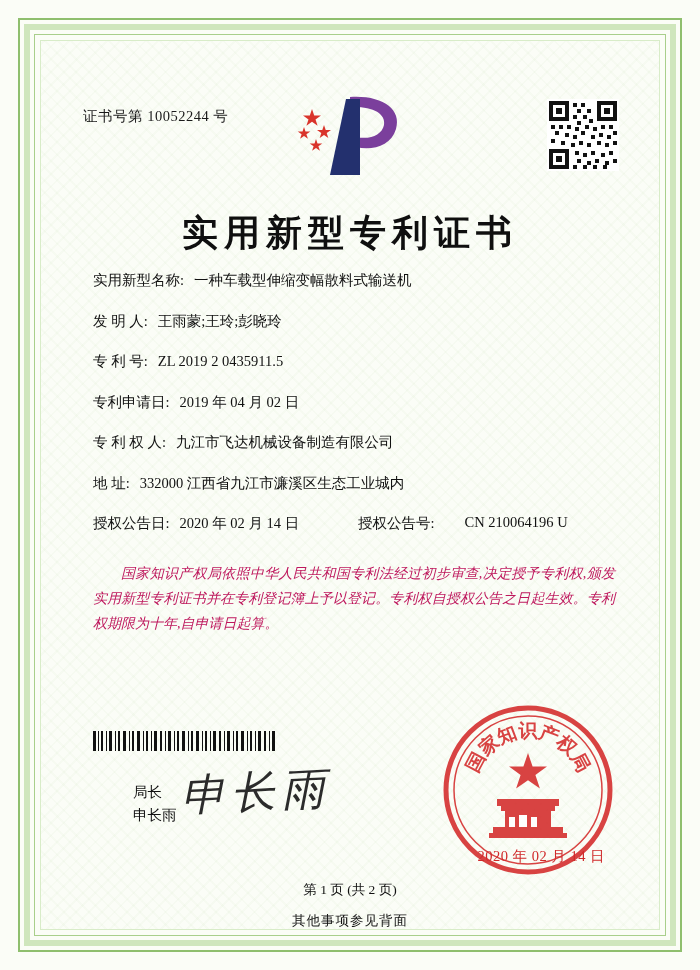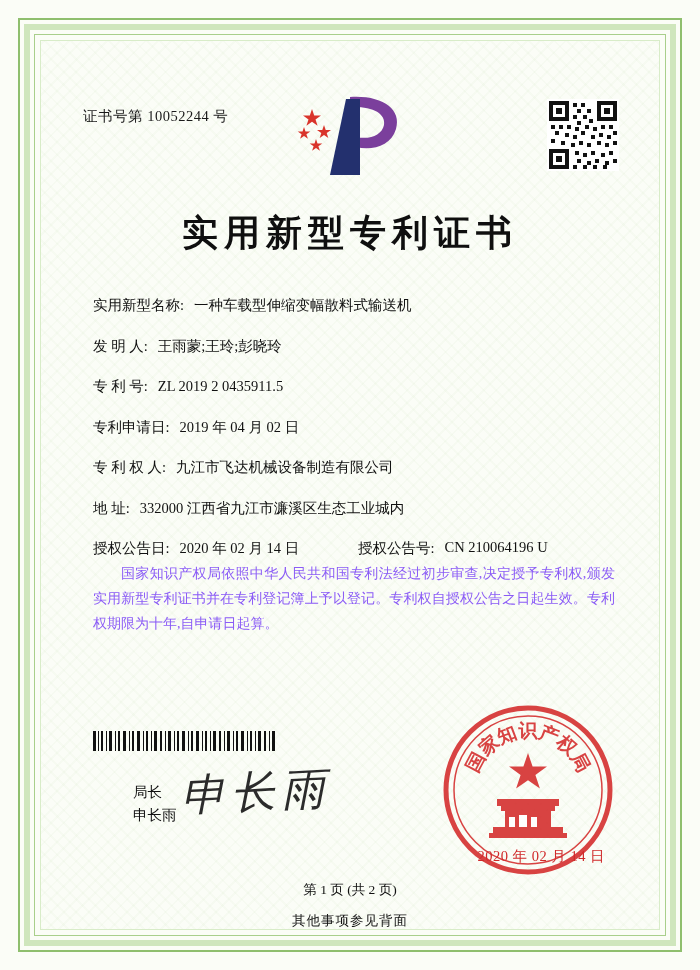--- a/index.html
+++ b/index.html
@@ -112,21 +112,21 @@
     font-weight: bold;
     letter-spacing: 6px;
     color: #0f0f0f;
     font-family: "DejaVu Serif", "Liberation Serif", serif;
   }
 
   .fields {
     position: absolute;
     left: 52px;
     right: 52px;
-    top: 255px;
+    top: 230px;
   }
   .field-row {
     display: flex;
     align-items: baseline;
     margin-bottom: 21.5px;
     font-size: 14.5px;
     color: #111;
   }
   .field-label {
     flex: 0 0 auto;
@@ -140,31 +140,33 @@
   }
   .field-row.split .field-half {
     display: flex;
     align-items: flex-start;
   }
   .field-row.split .left {
     flex: 0 0 265px;
   }
   .field-row.split .right {
     flex: 1 1 auto;
+    gap: 20px;
   }
 
   .paragraphs {
     position: absolute;
     left: 52px;
     right: 44px;
     top: 520px;
     font-size: 14px;
     line-height: 25px;
-    color: #8b5cf6;
+    color: #be185d;
     text-align: justify;
+    font-style: italic;
   }
   .paragraphs p {
     margin: 0 0 2px 0;
     text-indent: 2em;
   }
 
   .barcode {
     position: absolute;
     left: 52px;
     top: 690px;

